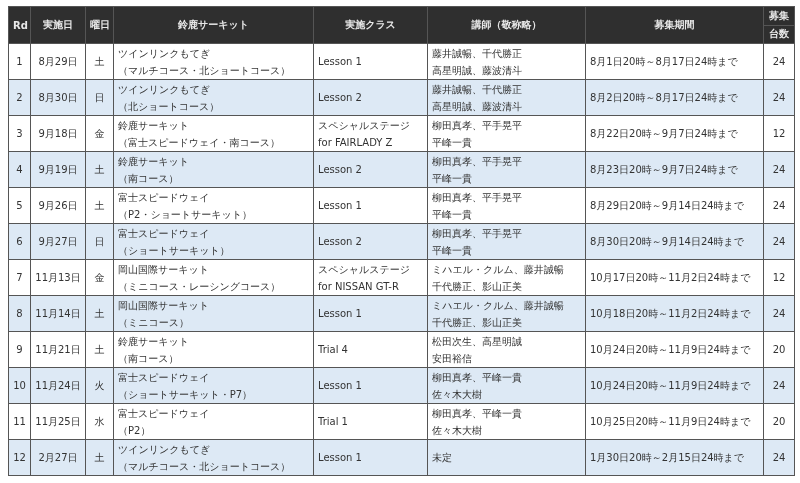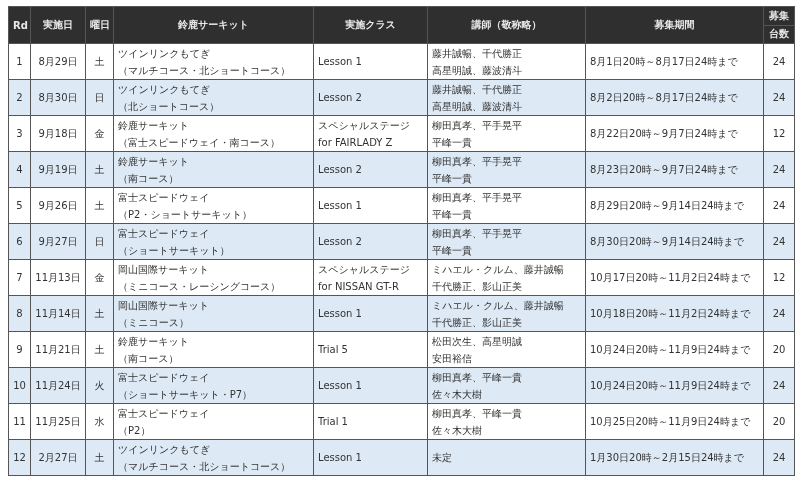--- a/index.html
+++ b/index.html
@@ -220,21 +220,21 @@
 
   <tr>
     <td class="c">9</td>
     <td class="c">11月21日</td>
     <td class="c">土</td>
     <td class="l">
       <span class="line">鈴鹿サーキット</span>
       <span class="line">（南コース）</span>
     </td>
     <td class="l">
-      <span class="line">Trial 5</span>
+      <span class="line">Trial 4</span>
 
     </td>
     <td class="l">
       <span class="line">松田次生、高星明誠</span>
       <span class="line">安田裕信</span>
     </td>
     <td class="l">10月24日20時～11月9日24時まで</td>
     <td class="c">20</td>
   </tr>
 

